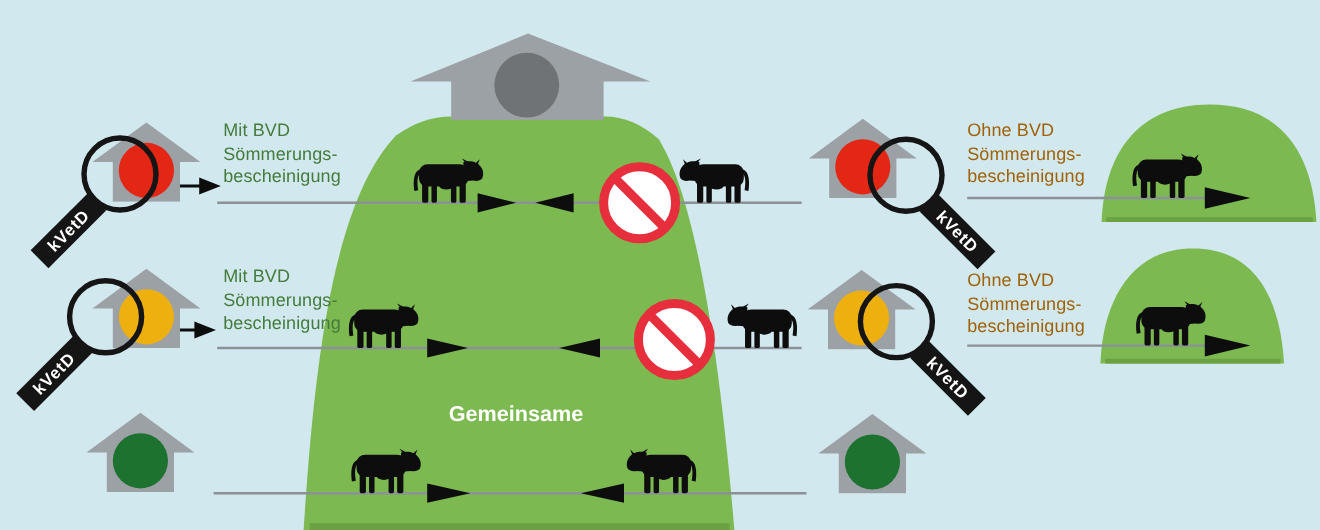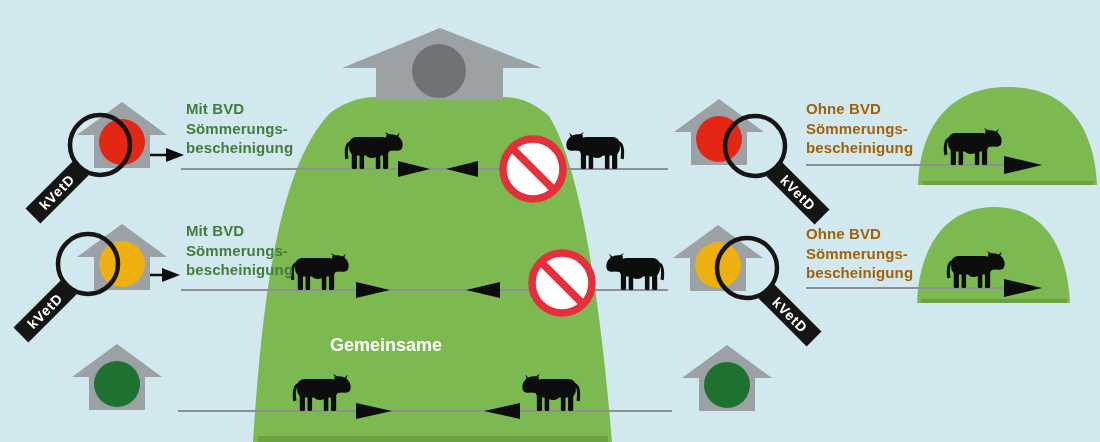--- a/index.html
+++ b/index.html
@@ -2,27 +2,27 @@
 <html><head>
 <meta charset="utf-8">
 <style>
   html,body { margin:0; padding:0; }
   .canvas {
     position:relative; width:1100px; height:442px; overflow:hidden;
     font-family:"Liberation Sans", sans-serif;
   }
   .canvas svg { position:absolute; left:0; top:0; }
   .label {
-    position:absolute; font-weight:700; font-size:15px; line-height:19.5px;
+    position:absolute; font-weight:400; font-size:15px; line-height:19.5px;
     letter-spacing:0.1px; white-space:nowrap;
   }
   .label.green { color:#447c3c; }
   .label.red   { color:#a16207; }
   .alp-label {
-    position:absolute; left:330px; top:334px; width:200px; 
+    position:absolute; left:330px; top:334px; width:200px; text-align:center;
     color:#ffffff; font-weight:700; font-size:18px; line-height:23px;
   }
   .handle-text {
     font-family:"Liberation Sans", sans-serif; font-weight:700; font-size:14px;
     letter-spacing:0.8px; fill:#ffffff;
   }
 </style>
 </head>
 <body>
 

